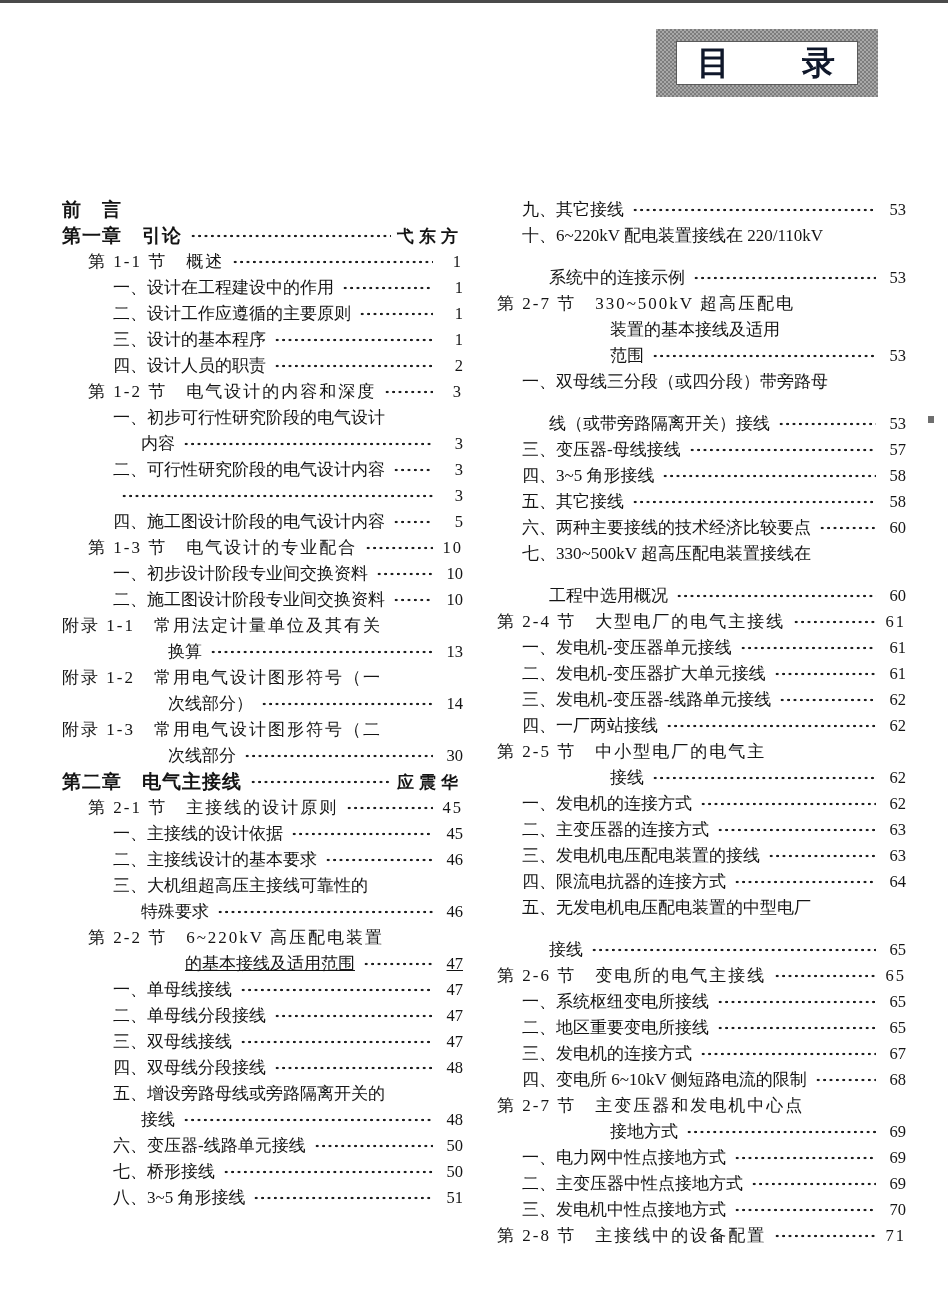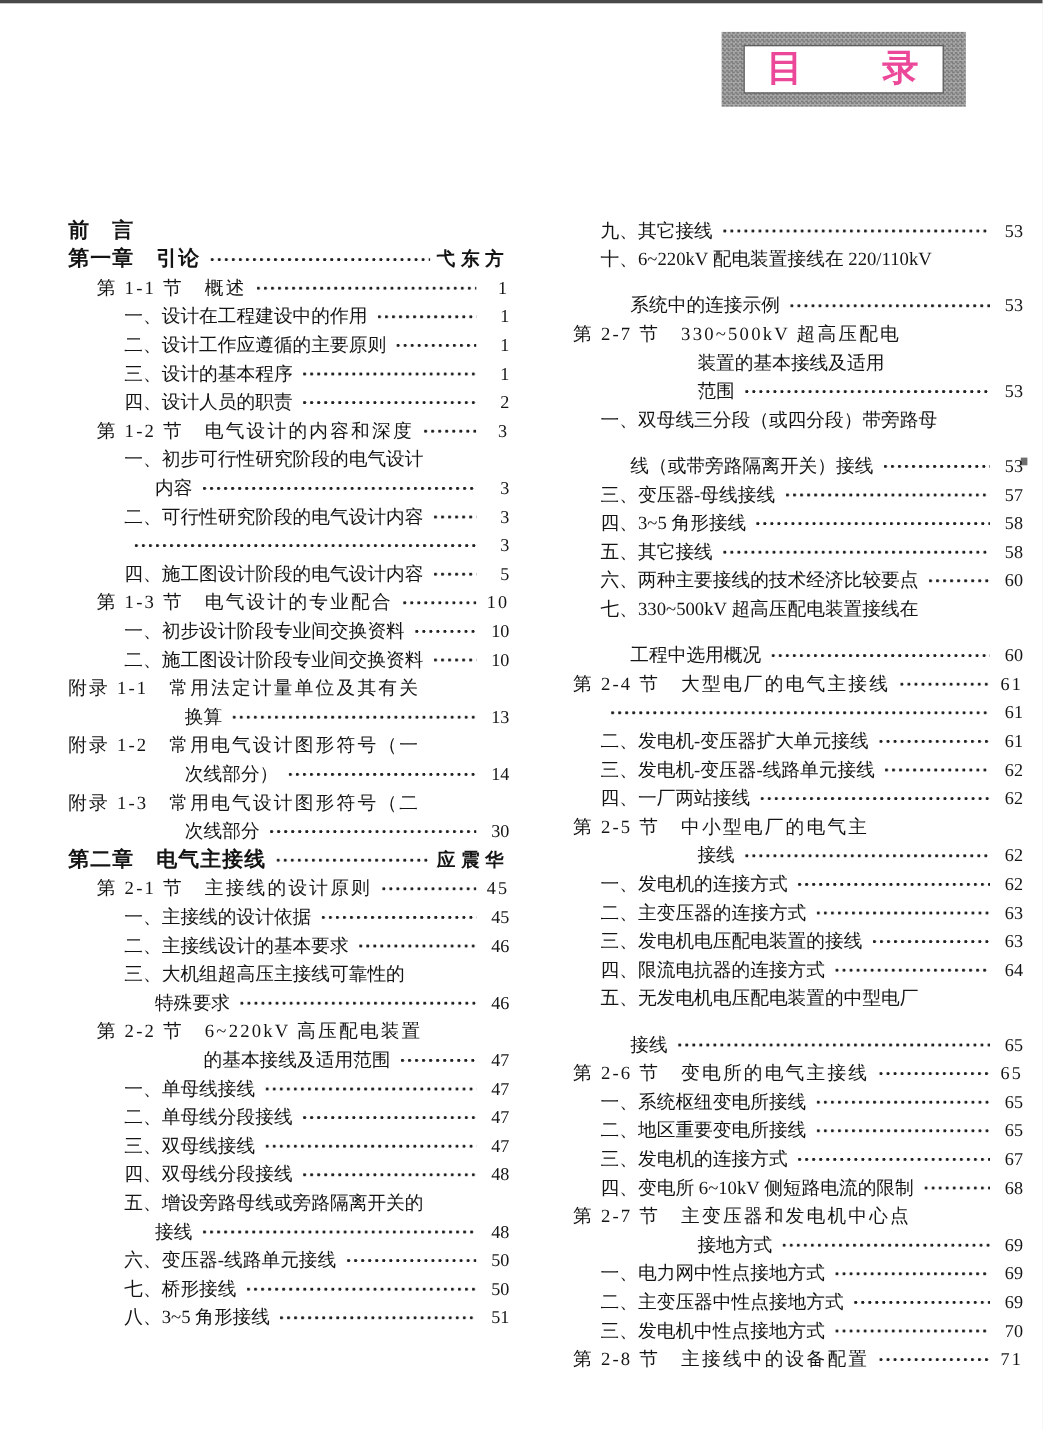--- a/index.html
+++ b/index.html
@@ -44,31 +44,31 @@
     outline: 1px solid #5a5a5a;
     display: flex;
     align-items: center;
     justify-content: center;
   }
   .title-text {
     font-family: "Liberation Serif", "DejaVu Serif", serif;
     font-weight: 700;
     font-size: 33px;
     letter-spacing: 2px;
-    color: #ec4899;
+    color: #0f172a;
     white-space: pre;
     line-height: 1;
   }
   
   .col {
     position: absolute;
     top: 197px;
   }
   .col-left  { left: 62px;  width: 401px; }
-  .col-right { left: 521px; width: 409px; }
+  .col-right { left: 497px; width: 409px; }
   .row {
     display: flex;
     align-items: baseline;
     height: 26px;
     line-height: 26px;
     font-size: 17px;
     white-space: nowrap;
   }
   .label { flex: 0 0 auto; }
   .dots {
@@ -101,21 +101,21 @@
     letter-spacing: 1px;
   }
   .row.section  { letter-spacing: 2px; }
   .row.appendix { letter-spacing: 2px; }
   .col-left .row.chapter      { padding-left: 0; }
   .col-left .row.appendix     { padding-left: 0; }
   .col-left .row.section      { padding-left: 26px; }
   .col-left .row.item         { padding-left: 51px; }
   .col-left .row.cont-item    { padding-left: 79px; }
   .col-left .row.cont-appendix{ padding-left: 106px; }
-  .col-left .row.cont-section { padding-left: 123px; }
+  .col-left .row.cont-section { padding-left: 123px; text-decoration: underline; }
   .col-right .row.section      { padding-left: 0; }
   .col-right .row.item         { padding-left: 25px; }
   .col-right .row.cont-item    { padding-left: 52px; margin-top: 16px; }
   .col-right .row.cont-section { padding-left: 113px; align-items: flex-end; }
 </style>
 </head>
 <body>
 
 <div class="page">
   <div class="scan-top"></div>
@@ -367,20 +367,21 @@
         <span class="label">工程中选用概况</span>
         <span class="dots"></span>
         <span class="page-num">60</span>
       </div>
       <div class="row section">
         <span class="label">第 2-4 节　大型电厂的电气主接线</span>
         <span class="dots"></span>
         <span class="page-num">61</span>
       </div>
       <div class="row item">
+        <span class="label">一、发电机-变压器单元接线</span>
         <span class="dots"></span>
         <span class="page-num">61</span>
       </div>
       <div class="row item">
         <span class="label">二、发电机-变压器扩大单元接线</span>
         <span class="dots"></span>
         <span class="page-num">61</span>
       </div>
       <div class="row item">
         <span class="label">三、发电机-变压器-线路单元接线</span>

